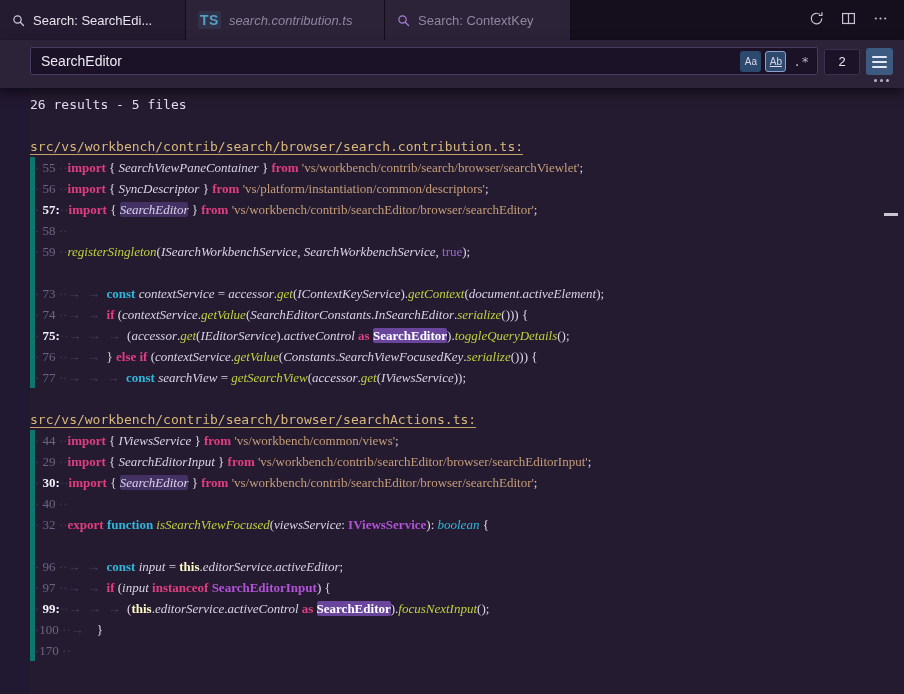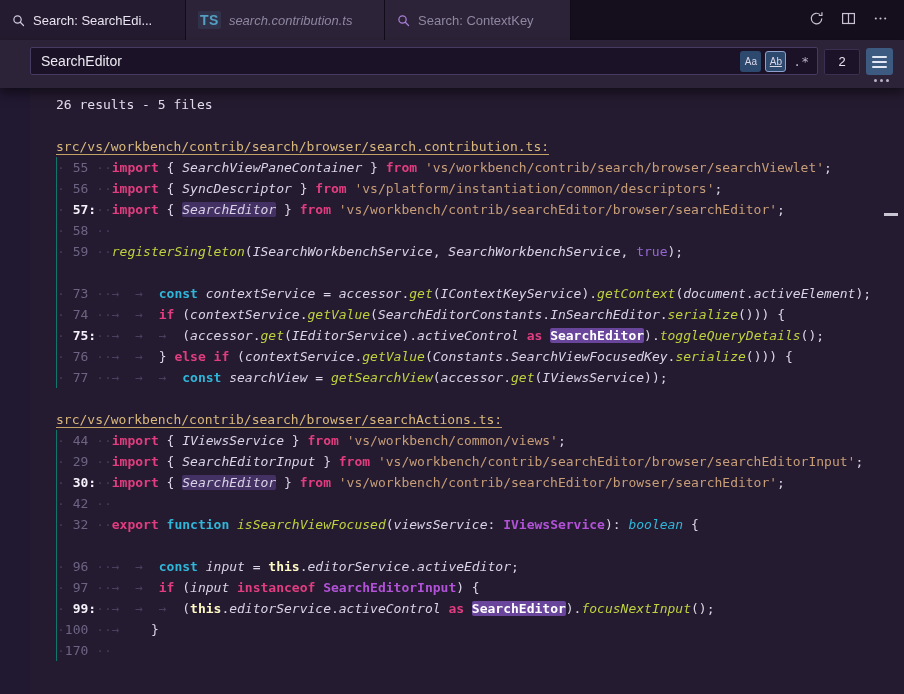--- a/index.html
+++ b/index.html
@@ -33,25 +33,25 @@
   .toggle .underlined{text-decoration:underline;}
   .context-input{position:absolute;right:44px;top:9px;width:34px;height:24px;background:#1d1328;border:1px solid #3a3052;border-radius:2px;color:#e8e4f0;font-size:13px;text-align:center;line-height:24px;cursor:text;}
   .lines-btn{position:absolute;right:11px;top:8px;width:27px;height:27px;background:#3d5a80;border-radius:3px;display:flex;flex-direction:column;align-items:center;justify-content:center;gap:3px;cursor:pointer;}
   .lines-btn i{display:block;width:15px;height:2px;background:#e3e9f4;border-radius:1px;}
   .details-btn{position:absolute;right:15px;bottom:3px;height:10px;display:flex;gap:3px;align-items:center;cursor:pointer;}
   .details-btn i{width:3px;height:3px;border-radius:50%;background:#b8b2c4;}
 
   
   .editor{flex:1;position:relative;background:#251b30;overflow:hidden;font-family:"DejaVu Sans Mono",monospace;font-size:13px;padding-top:6px;box-sizing:border-box;}
   .margin-strip{position:absolute;left:0;top:0;bottom:0;width:30px;background:#211831;}
-  .content{position:relative;margin-left:56px;}
+  .content{position:relative;margin-left:30px;}
   .row{height:21px;line-height:21px;white-space:pre;}
   .summary{color:#e2dded;}
   .file-link{color:#d8b87c;border-bottom:1px solid #c3a266;cursor:pointer;text-align:right;}
-  .code-block{border-left:1px solid #0f766e;}
+  .code-block{border-left:5px solid #0f766e;font-family:Liberation Serif, serif;}
   .code-line{cursor:text;}
   .gd{color:#453b58;}
   .gn{color:#6d6484;}
   .code-line.match .gn{color:#f4f1fa;font-weight:700;}
 
   
   .tk-k{color:#e23d80;font-weight:600;}
   .tk-s{color:#2fb6d9;font-weight:600;}
   .tk-f{color:#bed23e;font-style:italic;}
   .tk-t{color:#b252d8;font-weight:700;}
@@ -169,21 +169,21 @@
           <div class="row code-line match"><span class="gd">·</span><span class="gn"> 75:</span><span class="gd">··</span><span class="tk-ws">→  →  →  </span><span class="tk-p">(</span><span class="tk-v">accessor</span><span class="tk-p">.</span><span class="tk-f">get</span><span class="tk-p">(</span><span class="tk-v">IEditorService</span><span class="tk-p">).</span><span class="tk-v">activeControl</span><span class="tk-p"> </span><span class="tk-k">as</span><span class="tk-p"> </span><span class="tk-hb">SearchEditor</span><span class="tk-p">).</span><span class="tk-f">toggleQueryDetails</span><span class="tk-p">();</span></div>
           <div class="row code-line"><span class="gd">·</span><span class="gn"> 76 </span><span class="gd">··</span><span class="tk-ws">→  →  </span><span class="tk-p">} </span><span class="tk-k">else</span><span class="tk-p"> </span><span class="tk-k">if</span><span class="tk-p"> (</span><span class="tk-v">contextService</span><span class="tk-p">.</span><span class="tk-f">getValue</span><span class="tk-p">(</span><span class="tk-v">Constants</span><span class="tk-p">.</span><span class="tk-v">SearchViewFocusedKey</span><span class="tk-p">.</span><span class="tk-f">serialize</span><span class="tk-p">())) {</span></div>
           <div class="row code-line"><span class="gd">·</span><span class="gn"> 77 </span><span class="gd">··</span><span class="tk-ws">→  →  →  </span><span class="tk-s">const</span><span class="tk-p"> </span><span class="tk-v">searchView</span><span class="tk-p"> = </span><span class="tk-f">getSearchView</span><span class="tk-p">(</span><span class="tk-v">accessor</span><span class="tk-p">.</span><span class="tk-f">get</span><span class="tk-p">(</span><span class="tk-v">IViewsService</span><span class="tk-p">));</span></div>
         </div>
         <div class="row"></div>
         <div class="row"><span class="file-link">src/vs/workbench/contrib/search/browser/searchActions.ts:</span></div>
         <div class="code-block">
           <div class="row code-line"><span class="gd">·</span><span class="gn"> 44 </span><span class="gd">··</span><span class="tk-k">import</span><span class="tk-p"> { </span><span class="tk-v">IViewsService</span><span class="tk-p"> } </span><span class="tk-k">from</span><span class="tk-p"> </span><span class="tk-str">'vs/workbench/common/views'</span><span class="tk-p">;</span></div>
           <div class="row code-line"><span class="gd">·</span><span class="gn"> 29 </span><span class="gd">··</span><span class="tk-k">import</span><span class="tk-p"> { </span><span class="tk-v">SearchEditorInput</span><span class="tk-p"> } </span><span class="tk-k">from</span><span class="tk-p"> </span><span class="tk-str">'vs/workbench/contrib/searchEditor/browser/searchEditorInput'</span><span class="tk-p">;</span></div>
           <div class="row code-line match"><span class="gd">·</span><span class="gn"> 30:</span><span class="gd">··</span><span class="tk-k">import</span><span class="tk-p"> { </span><span class="tk-hs">SearchEditor</span><span class="tk-p"> } </span><span class="tk-k">from</span><span class="tk-p"> </span><span class="tk-str">'vs/workbench/contrib/searchEditor/browser/searchEditor'</span><span class="tk-p">;</span></div>
-          <div class="row code-line"><span class="gd">·</span><span class="gn"> 42 </span><span class="gd">··</span></div>
+          <div class="row code-line"><span class="gd">·</span><span class="gn"> 40 </span><span class="gd">··</span></div>
           <div class="row code-line"><span class="gd">·</span><span class="gn"> 32 </span><span class="gd">··</span><span class="tk-k">export</span><span class="tk-p"> </span><span class="tk-s">function</span><span class="tk-p"> </span><span class="tk-f">isSearchViewFocused</span><span class="tk-p">(</span><span class="tk-v">viewsService</span><span class="tk-p">: </span><span class="tk-t">IViewsService</span><span class="tk-p">): </span><span class="tk-bt">boolean</span><span class="tk-p"> {</span></div>
           <div class="row"></div>
           <div class="row code-line"><span class="gd">·</span><span class="gn"> 96 </span><span class="gd">··</span><span class="tk-ws">→  →  </span><span class="tk-s">const</span><span class="tk-p"> </span><span class="tk-v">input</span><span class="tk-p"> = </span><span class="tk-b">this</span><span class="tk-p">.</span><span class="tk-v">editorService</span><span class="tk-p">.</span><span class="tk-v">activeEditor</span><span class="tk-p">;</span></div>
           <div class="row code-line"><span class="gd">·</span><span class="gn"> 97 </span><span class="gd">··</span><span class="tk-ws">→  →  </span><span class="tk-k">if</span><span class="tk-p"> (</span><span class="tk-v">input</span><span class="tk-p"> </span><span class="tk-k">instanceof</span><span class="tk-p"> </span><span class="tk-t">SearchEditorInput</span><span class="tk-p">) {</span></div>
           <div class="row code-line match"><span class="gd">·</span><span class="gn"> 99:</span><span class="gd">··</span><span class="tk-ws">→  →  →  </span><span class="tk-p">(</span><span class="tk-b">this</span><span class="tk-p">.</span><span class="tk-v">editorService</span><span class="tk-p">.</span><span class="tk-v">activeControl</span><span class="tk-p"> </span><span class="tk-k">as</span><span class="tk-p"> </span><span class="tk-hb">SearchEditor</span><span class="tk-p">).</span><span class="tk-f">focusNextInput</span><span class="tk-p">();</span></div>
           <div class="row code-line"><span class="gd">·</span><span class="gn">100 </span><span class="gd">··</span><span class="tk-ws">→    </span><span class="tk-p">}</span></div>
           <div class="row code-line"><span class="gd">·</span><span class="gn">170 </span><span class="gd">··</span></div>
         </div>
       </div>
     <div class="overview-dash"></div>

